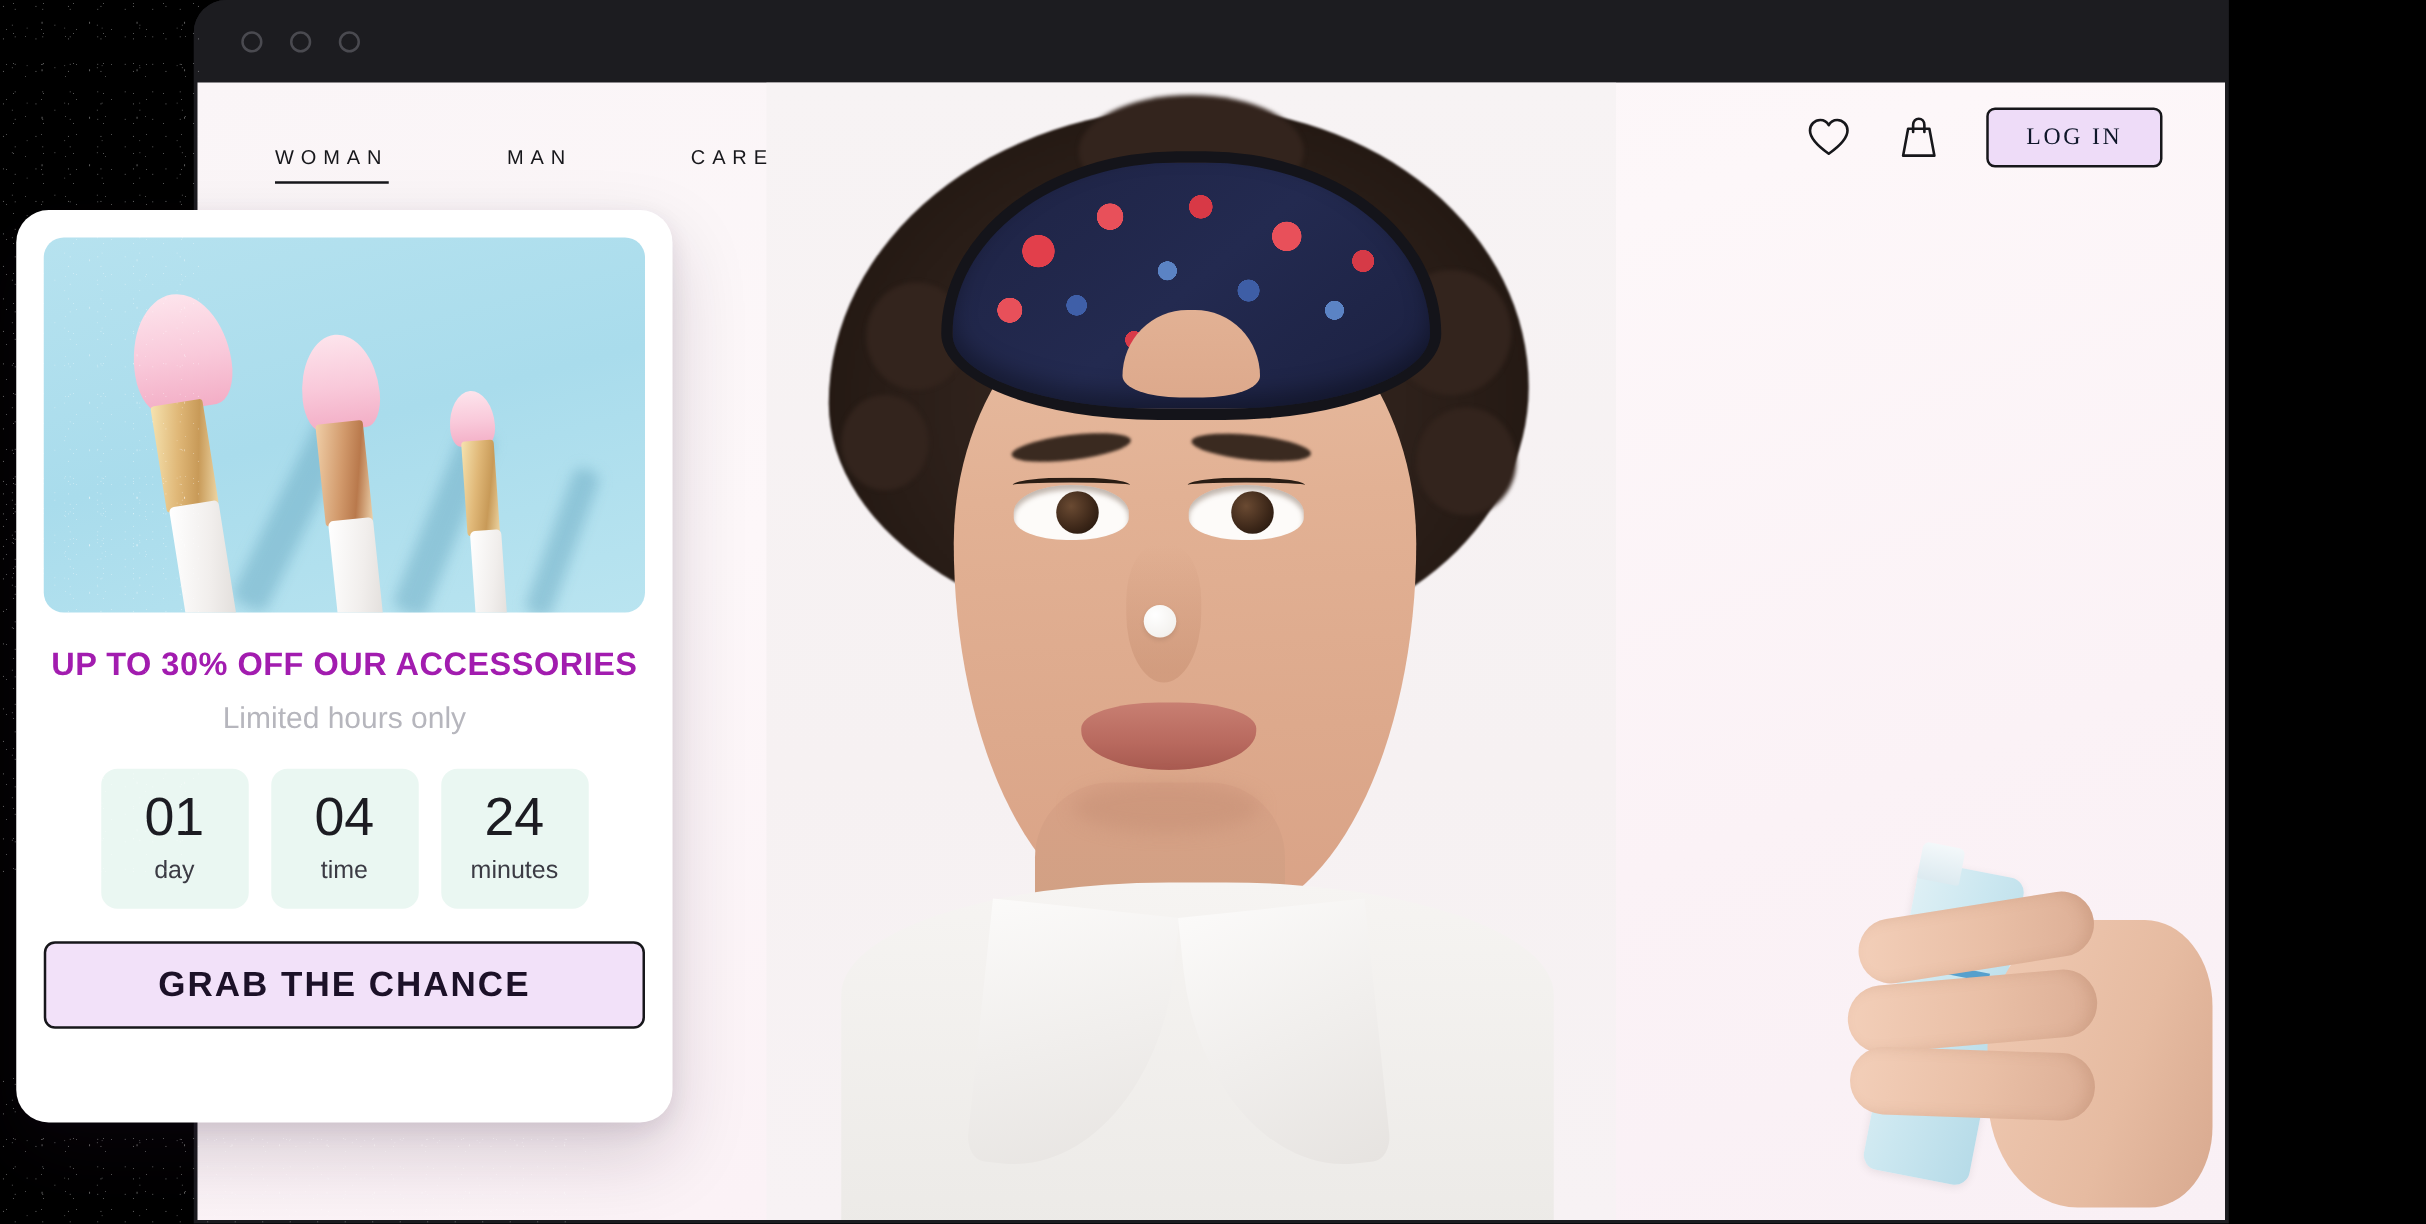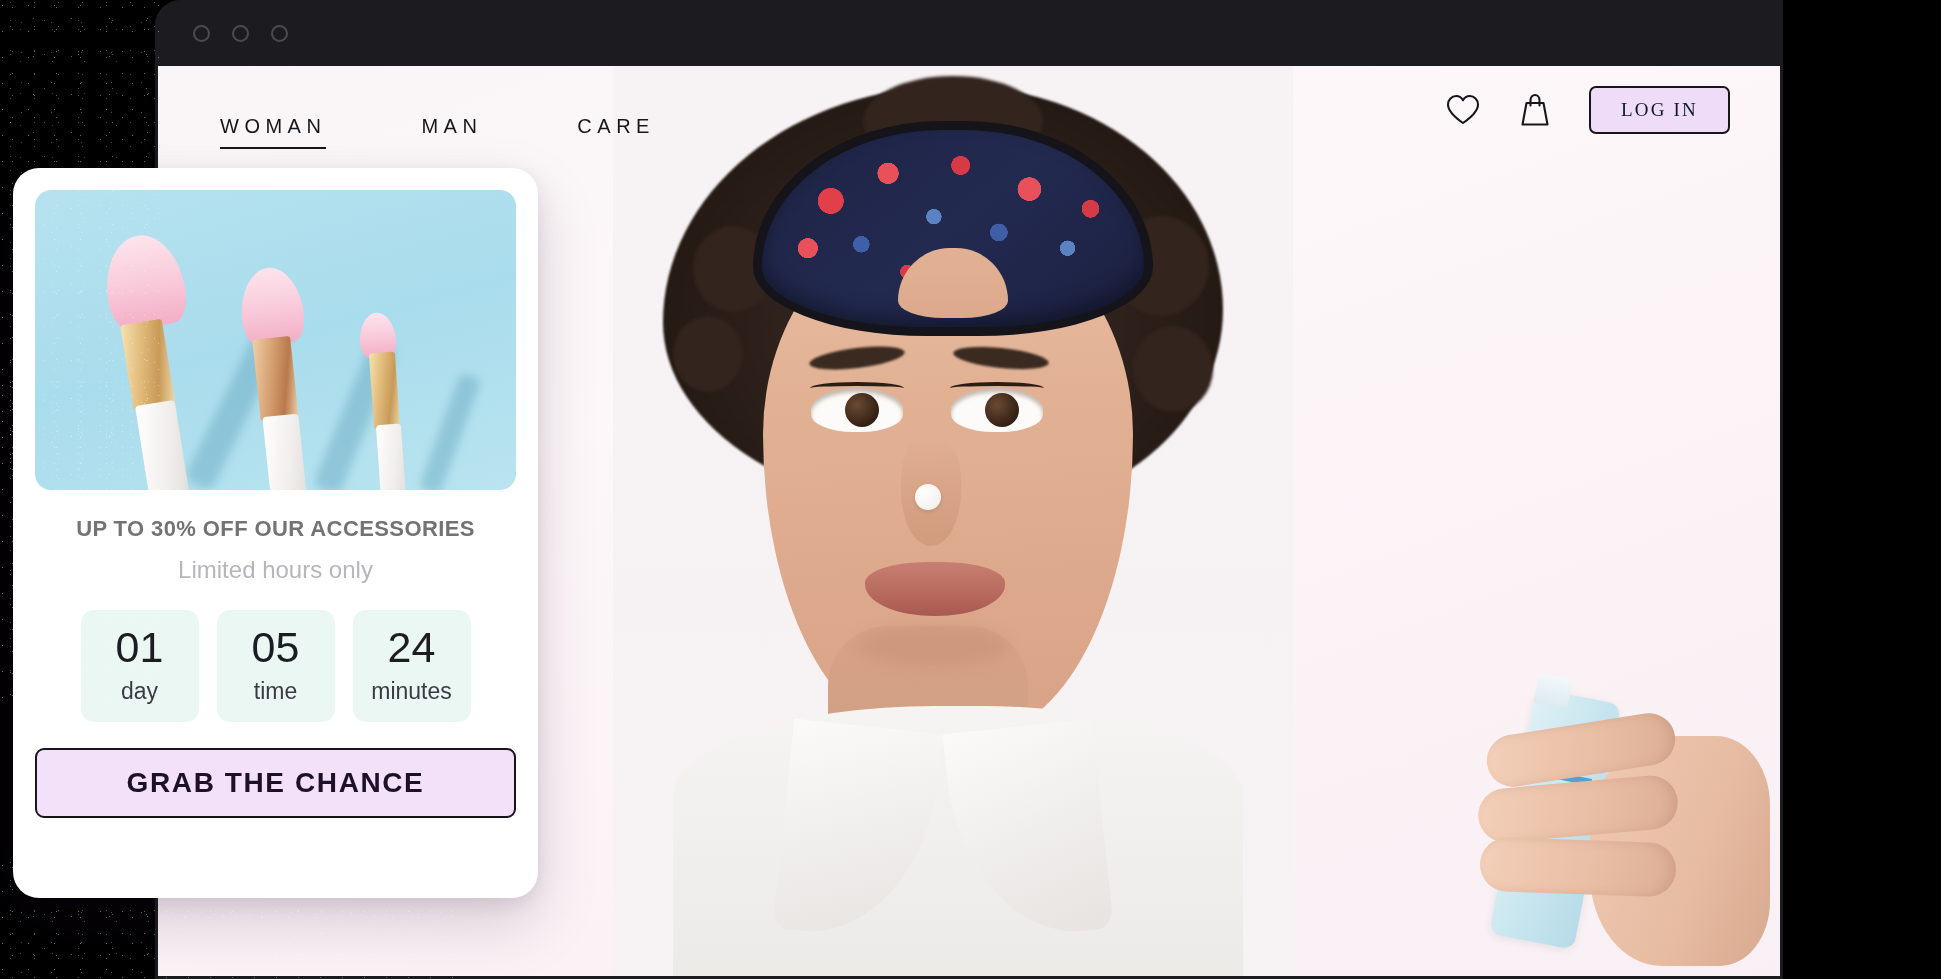--- a/index.html
+++ b/index.html
@@ -77,21 +77,21 @@
     padding: 0 50px 0 62px;
   }
 
   .nav-links {
     display: flex;
     align-items: center;
     gap: 0px;
   }
 
   .nav-link {
-    font-size: 20px;
+    font-size: 16px;
     letter-spacing: 5.5px;
     color: #17171b;
     font-weight: 400;
     padding: 4px 0 9px 0;
     margin-right: 95px;
     text-decoration: none;
     white-space: nowrap;
     cursor: pointer;
     border-bottom: 2.5px solid transparent;
     margin-top: 40px;
@@ -417,25 +417,25 @@
   }
   .brush-shadow {
     position: absolute;
     background: rgba(92,160,185,.42);
     filter: blur(5px);
     border-radius: 8px;
   }
 
   .promo-headline {
     margin-top: 26px;
-    font-size: 22px;
+    font-size: 26px;
     font-weight: bold;
     letter-spacing: .4px;
     line-height: 1.18;
-    color: #737373;
+    color: #a21caf;
     text-align: center;
   }
   .promo-sub {
     margin-top: 14px;
     font-size: 24px;
     color: #b6b6bd;
     text-align: center;
     font-weight: 400;
   }
 
@@ -457,21 +457,21 @@
   }
   .cd-value {
     font-size: 43px;
     font-weight: 500;
     color: #1c1c22;
     line-height: 1;
     text-align: center;
   }
   .cd-label {
     margin-top: 9px;
-    font-size: 23px;
+    font-size: 20px;
     color: #3b3b44;
   }
 
   .grab-btn {
     margin-top: 26px;
     width: 100%;
     background: #f2e1f9;
     border: 2.5px solid #17171b;
     border-radius: 9px;
     padding: 17px 0;
@@ -621,21 +621,21 @@
 
     <div class="promo-headline">UP TO 30% OFF OUR ACCESSORIES</div>
     <div class="promo-sub">Limited hours only</div>
 
     <div class="countdown">
       <div class="cd-box">
         <div class="cd-value">01</div>
         <div class="cd-label">day</div>
       </div>
       <div class="cd-box">
-        <div class="cd-value">05</div>
+        <div class="cd-value">04</div>
         <div class="cd-label">time</div>
       </div>
       <div class="cd-box">
         <div class="cd-value">24</div>
         <div class="cd-label">minutes</div>
       </div>
     </div>
 
     <button class="grab-btn">GRAB THE CHANCE</button>
   </div>

